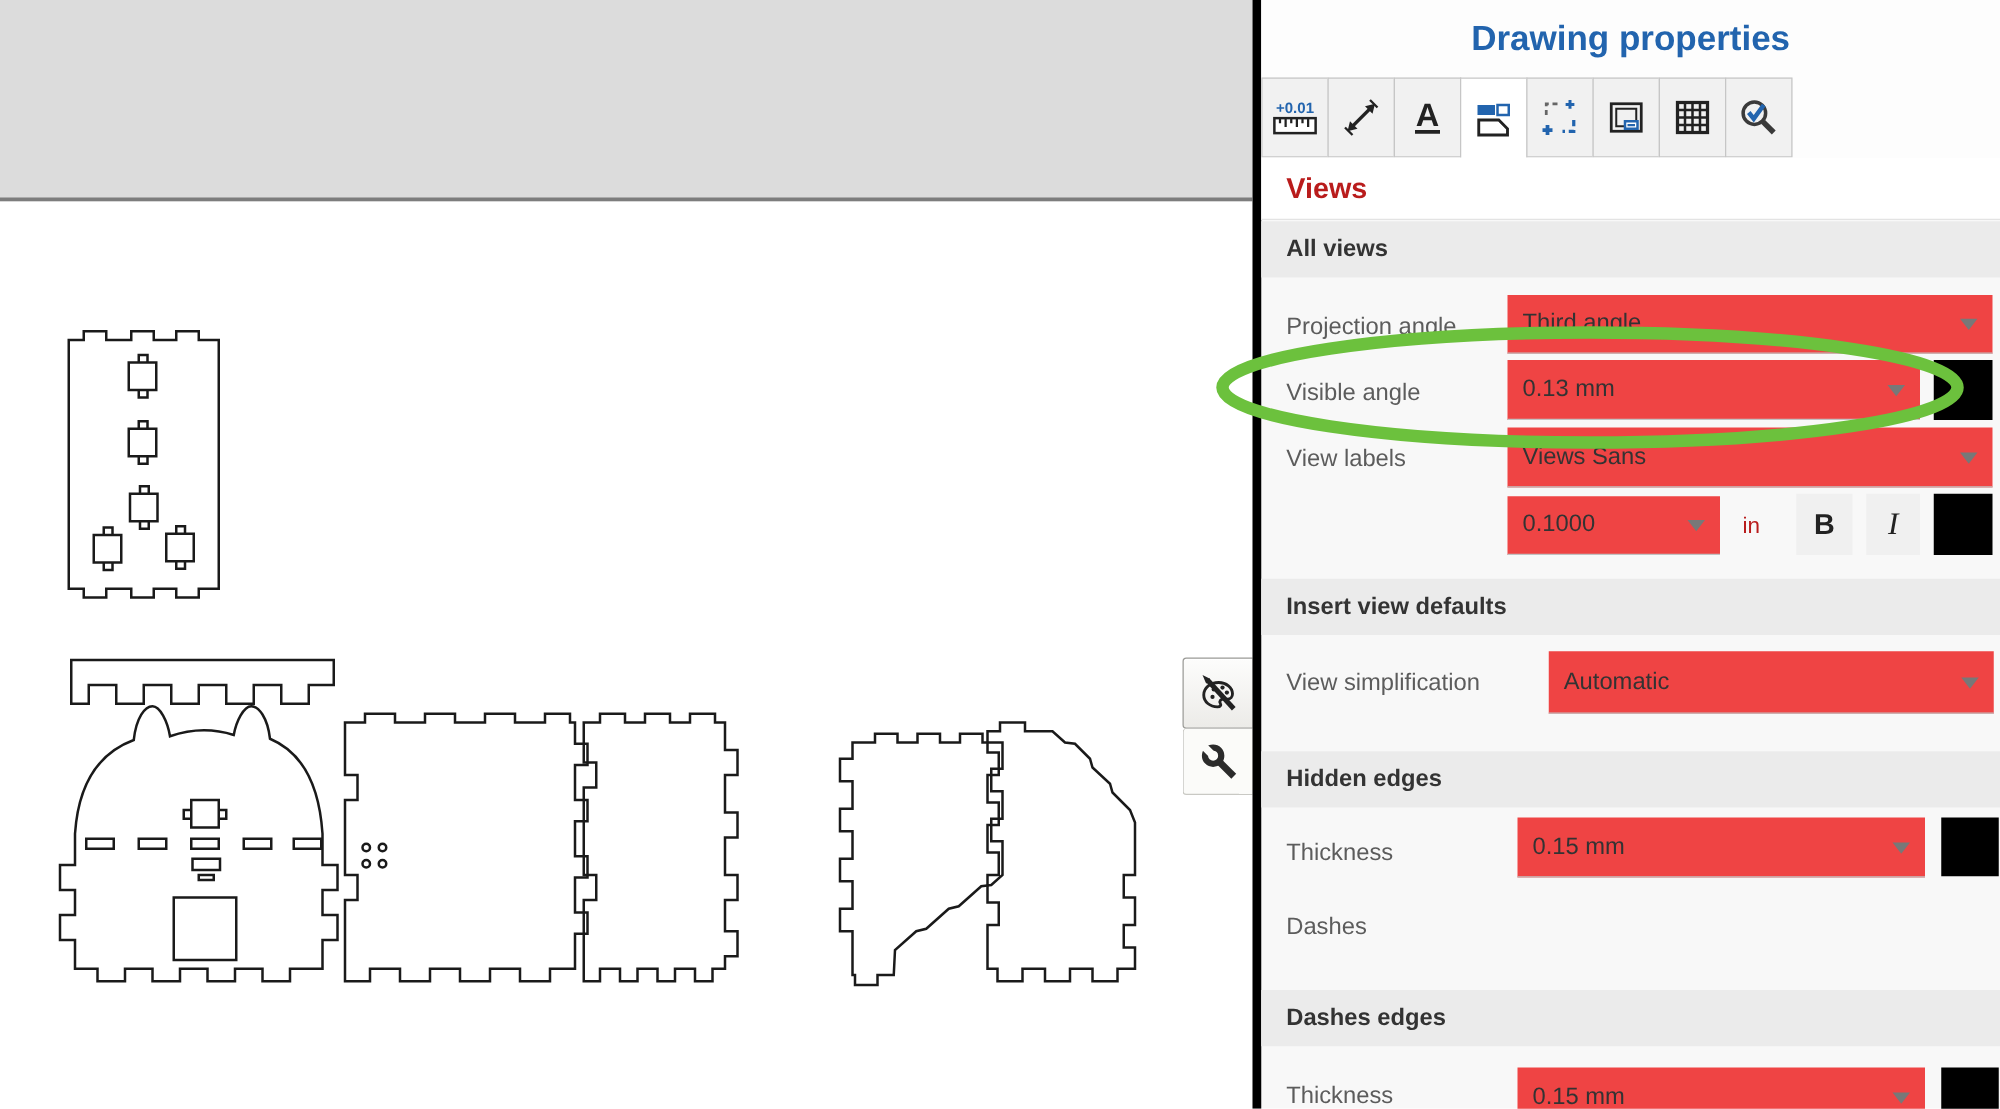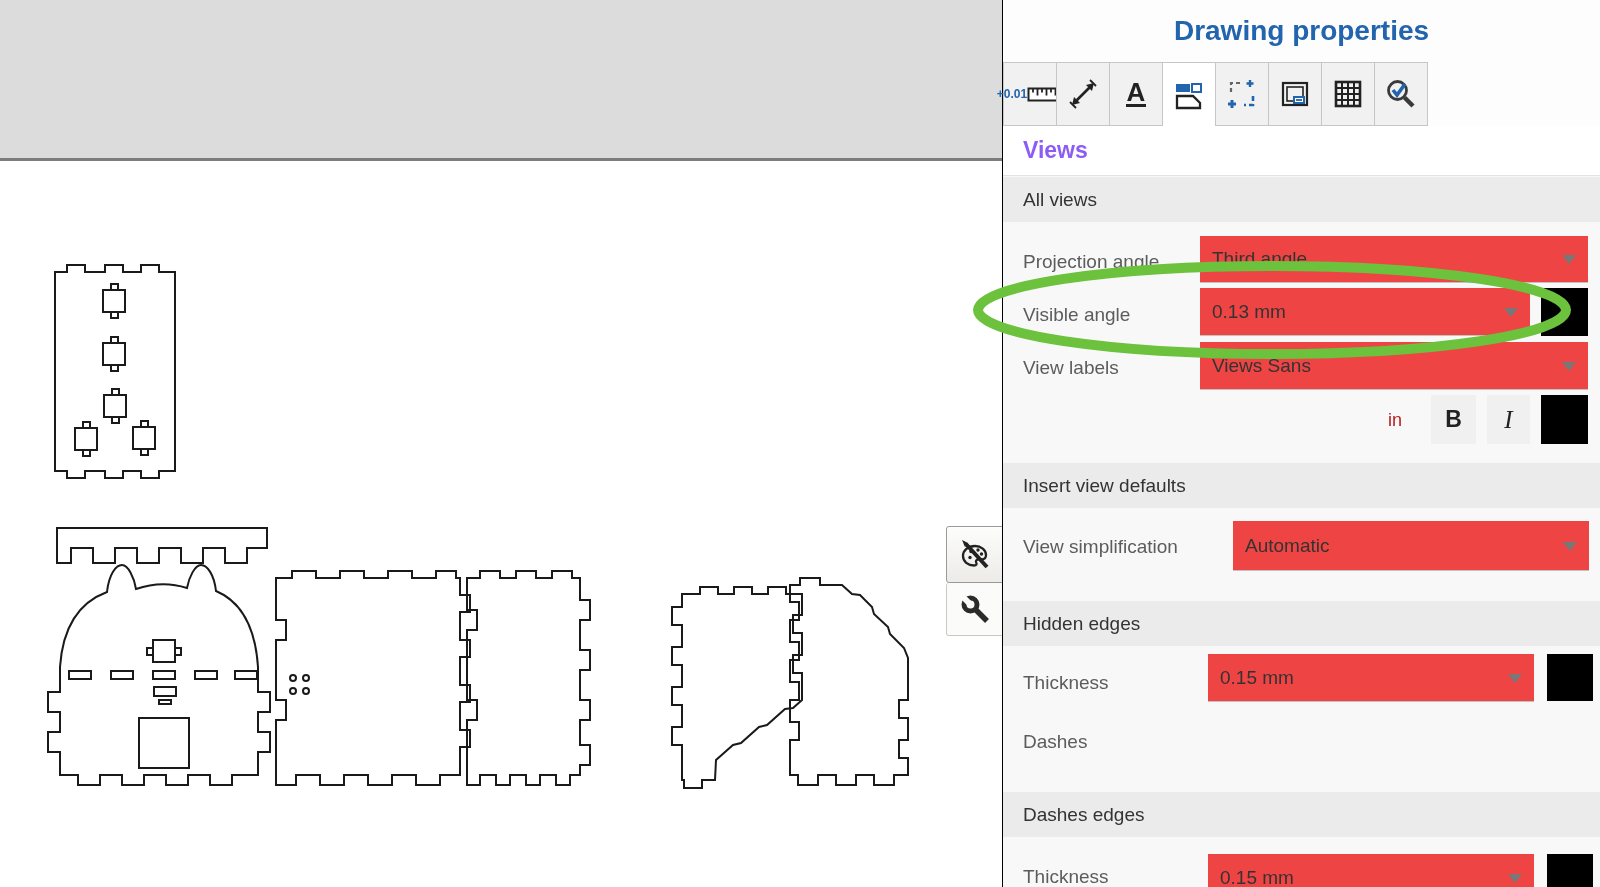--- a/index.html
+++ b/index.html
@@ -14,37 +14,37 @@
 
   
   .side-btn{position:absolute;left:946px;width:57px;display:flex;align-items:center;
     justify-content:center;box-sizing:border-box;border-radius:3px 0 0 3px;}
   .side-btn.appearance{top:526px;height:57px;background:linear-gradient(#fdfdfc,#ecebe8);
     border:1px solid #9a9a96;box-shadow:inset 0 1px 0 #fff;}
   .side-btn.tools{top:583px;height:53px;background:#fbfbf9;border:1px solid #c9c9c4;border-top:none;}
 
   
   .panel{position:absolute;left:1002px;top:0;width:598px;height:887px;
-    background:#f8f8f8;border-left:1px solid #000000;box-sizing:border-box;}
+    background:#f8f8f8;border-left:7px solid #000000;box-sizing:border-box;}
   .panel-top{position:absolute;left:0;top:0;width:100%;height:126px;background:#fdfdfd;}
   .panel-title{position:absolute;left:0;top:0;width:100%;height:62px;display:flex;
     align-items:center;justify-content:center;font-size:28px;font-weight:bold;color:#2264ae;}
   .tabs{position:absolute;left:0;top:62px;height:65px;display:flex;}
   .tab{width:54px;height:64px;box-sizing:border-box;background:#f1f1f1;
     border:1px solid #c6c6c6;margin-left:-1px;display:flex;align-items:center;justify-content:center;}
   .tab:first-child{margin-left:0;}
   .tab.selected{background:#ffffff;border-bottom-color:#ffffff;height:65px;}
-  .ticon{display:flex;flex-direction:row;align-items:center;}
+  .ticon{display:flex;flex-direction:column;align-items:center;}
   .t-badge{color:#2264ae;font-weight:bold;font-size:12px;line-height:13px;}
 
   .heading-strip{position:absolute;left:0;top:126px;width:100%;height:50px;background:#ffffff;
     border-bottom:1px solid #e3e3e3;display:flex;align-items:center;box-sizing:border-box;}
-  .heading-strip .h1{margin-left:20px;font-size:23px;font-weight:bold;color:#8b5cf6;}
+  .heading-strip .h1{margin-left:20px;font-size:23px;font-weight:bold;color:#b91c1c;}
   .band{position:absolute;left:0;width:100%;height:45px;background:#ebebeb;display:flex;align-items:center;}
-  .band span{margin-left:20px;font-size:19px;font-weight:normal;color:#333;}
+  .band span{margin-left:20px;font-size:19px;font-weight:bold;color:#333;}
 
   .row-label{position:absolute;left:20px;font-size:19px;color:#5c5c5c;white-space:nowrap;}
   .dd{position:absolute;background:#ef4444;border-bottom:1px solid #c2c2c2;box-sizing:border-box;
     display:flex;align-items:center;padding:0 30px 0 12px;font-size:19px;color:#333;}
   .dd-arrow{position:absolute;right:12px;top:50%;margin-top:-4px;width:0;height:0;
     border-left:7px solid transparent;border-right:7px solid transparent;border-top:9px solid #787878;}
   .spin{position:absolute;right:12px;top:50%;margin-top:-10px;display:flex;flex-direction:column;align-items:center;}
   .spin .up{width:0;height:0;border-left:6px solid transparent;border-right:6px solid transparent;
     border-bottom:8px solid #787878;margin-bottom:3px;}
   .spin .down{width:0;height:0;border-left:6px solid transparent;border-right:6px solid transparent;
@@ -184,20 +184,24 @@
       <span class="dd-arrow"></span>
     </div>
     <div class="swatch" style="left:538px;top:288px;width:47px;height:48px"></div>
 
     <div class="row-label" style="top:357px">View labels</div>
     <div class="dd" style="left:197px;top:342px;width:388px;height:48px">
       <span>Views Sans</span>
       <span class="dd-arrow"></span>
     </div>
 
+    <div class="dd" style="left:197px;top:397px;width:170px;height:47px">
+      <span>0.1000</span>
+      <span class="dd-arrow"></span>
+    </div>
     <div class="unit" style="left:385px;top:410px">in</div>
     <div class="fmt-btn bold" style="left:428px;top:395px">B</div>
     <div class="fmt-btn italic" style="left:484px;top:395px;width:43px">I</div>
     <div class="swatch" style="left:538px;top:395px;width:47px;height:49px"></div>
 
     <div class="band" style="top:463px">
       <span>Insert view defaults</span>
     </div>
 
     <div class="row-label" style="top:536px">View simplification</div>

